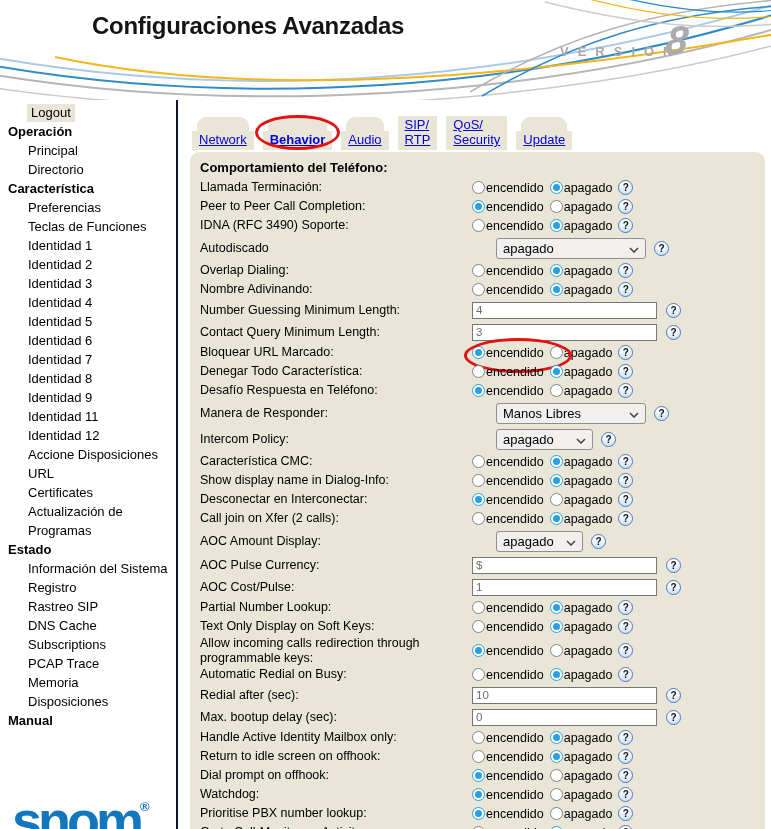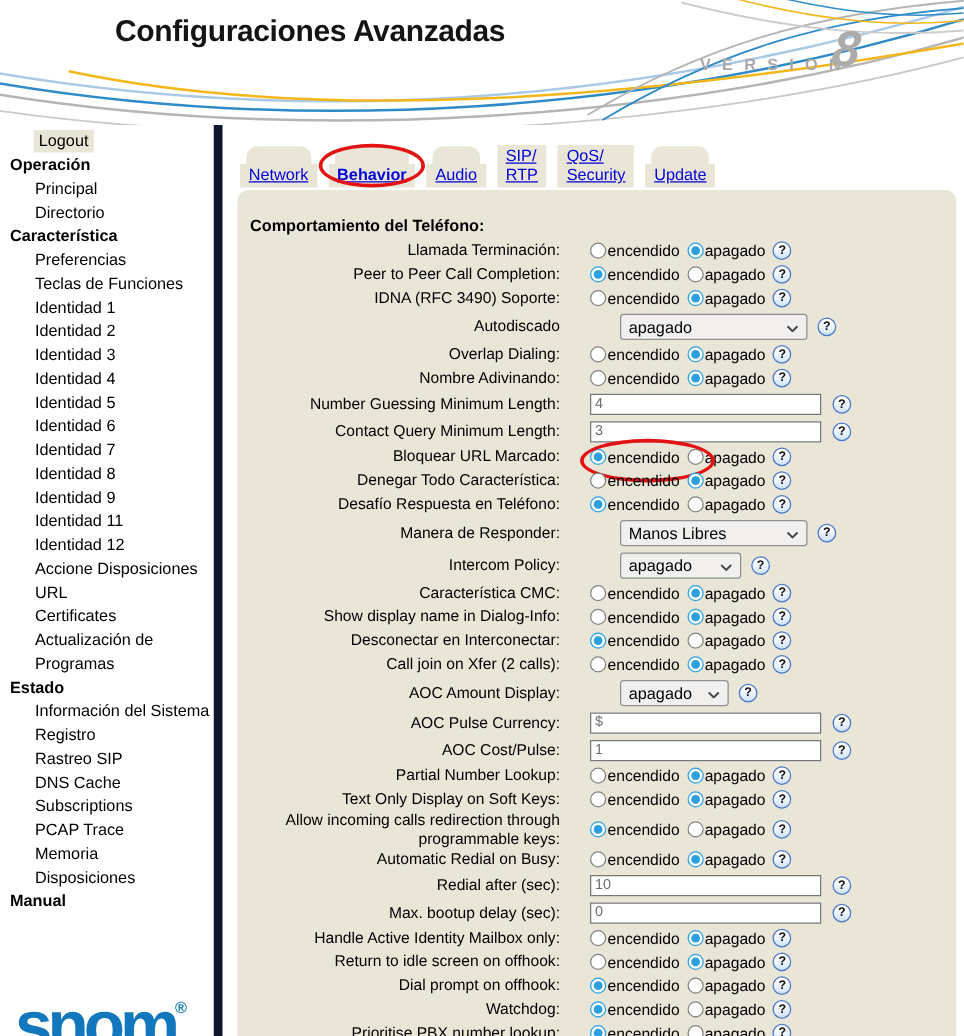--- a/index.html
+++ b/index.html
@@ -13,21 +13,21 @@
         font-family:Liberation Sans, sans-serif;color:#000;}
 
   
   .hdr{position:absolute;left:0;top:0;width:771px;height:100px;}
   .hdr svg{position:absolute;left:0;top:0;}
   .hdr-title{position:absolute;left:92px;top:12px;font-size:24px;font-weight:bold;color:#141414;letter-spacing:-.3px;}
   .version-word{position:absolute;left:560px;top:44px;color:#a8a8a8;font-size:13px;font-weight:bold;letter-spacing:9px;}
   .version-digit{position:absolute;left:666px;top:18px;color:#ababab;font-size:40px;font-weight:bold;font-style:italic;transform:skewX(-6deg);}
 
   
-  .sidebar{position:absolute;left:0;top:100px;width:178px;height:729px;border-right:7px solid #0f172a;
+  .sidebar{position:absolute;left:0;top:100px;width:178px;height:729px;border-right:2px solid #0f172a;
            box-sizing:border-box;padding-top:4px;font-size:13px;}
   .logout-chip{display:inline-block;margin-left:27px;background:var(--beige);padding:0 4px 1px;line-height:17px;cursor:pointer;}
   .side-head{font-weight:bold;margin-left:8px;line-height:19px;}
   .side-item{margin-left:28px;line-height:19px;width:144px;position:relative;cursor:pointer;}
   .avanzado-circle{position:absolute;left:-25px;top:-7px;width:94px;height:30px;}
 
   .logo{position:absolute;left:12px;top:793px;font-size:54px;font-weight:bold;color:#1377bd;letter-spacing:-4px;line-height:1;}
   .logo .reg{font-size:13px;letter-spacing:0;vertical-align:28px;font-style:normal;}
 
   
@@ -36,25 +36,25 @@
   .tab::before{content:"";position:absolute;top:0;left:5px;right:5px;height:18px;background:var(--beige);border-radius:9px 9px 0 0;}
   .tab-link{position:relative;background:var(--beige);padding:1px 7px 3px;display:block;color:var(--link);
             text-decoration:underline;font-size:13px;line-height:15px;white-space:nowrap;}
   .tab.active .tab-link{font-weight:bold;}
   .tab-line{display:block;}
   .tab-circle{left:-8px;right:-8px;top:-2px;bottom:0;}
 
   
   .panel{position:absolute;left:190px;top:152px;width:575px;height:700px;background:var(--beige);
          border-radius:9px 9px 0 0;box-sizing:border-box;padding:7px 10px;}
-  .section-title{font-weight:bold;font-size:13px;margin:14px 0 3px;}
+  .section-title{font-weight:bold;font-size:13px;margin:1px 0 3px;}
   .form-row{display:flex;align-items:center;min-height:19px;}
   .form-row.type-input{min-height:22px;}
   .form-row.type-select{min-height:26px;gap:24px;}
-  .row-label{width:272px;flex:none;font-size:12.5px;line-height:14.5px;padding-right:24px;box-sizing:border-box;text-align:right;}
+  .row-label{width:272px;flex:none;font-size:12.5px;line-height:14.5px;padding-right:2px;box-sizing:border-box;}
   .row-ctrl{display:flex;align-items:center;position:relative;}
 
   .rb{width:13px;height:13px;border-radius:50%;border:1.6px solid #828282;background:#fff;
       box-sizing:border-box;position:relative;flex:none;cursor:pointer;}
   .rb.sel{border:1.8px solid var(--radioblue);}
   .rb.sel::after{content:"";position:absolute;left:2px;top:2px;right:2px;bottom:2px;background:var(--radioblue);border-radius:50%;}
   .rb-label{font-size:12.5px;margin:0 6px 0 1px;}
 
   .help{width:15px;height:15px;box-sizing:border-box;border-radius:50%;border:1.6px solid #4a78cc;
         background:linear-gradient(180deg,#ffffff 20%,#cfe2f8);color:#101010;font-size:10px;font-weight:bold;

